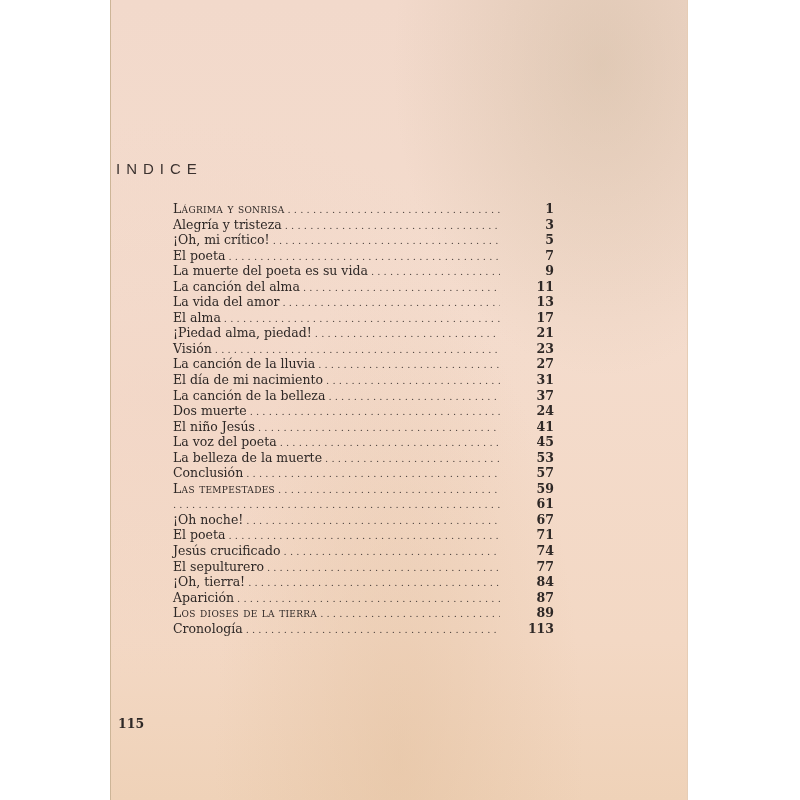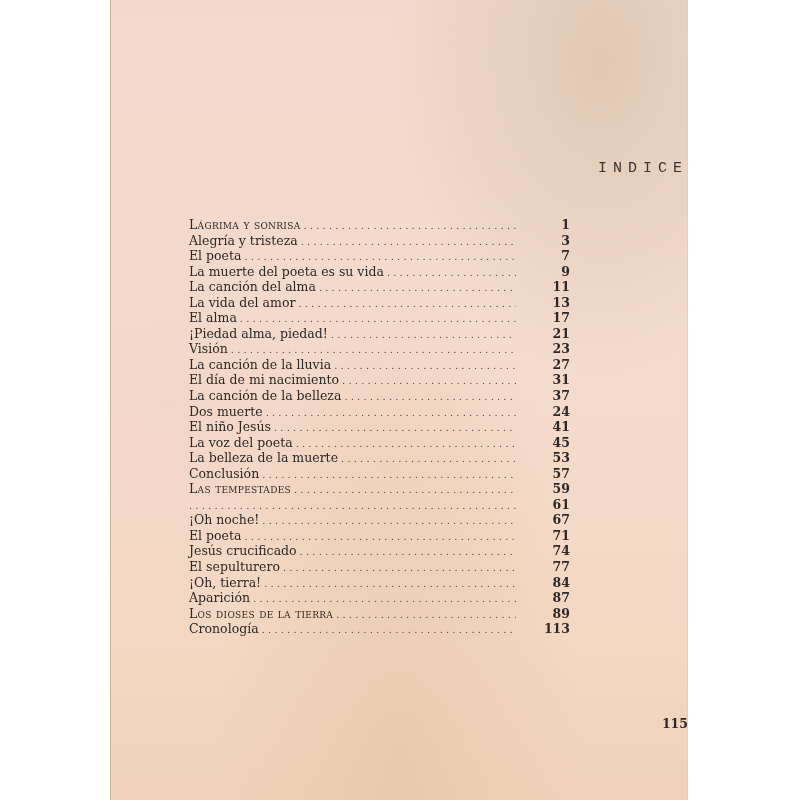--- a/index.html
+++ b/index.html
@@ -21,34 +21,34 @@
         radial-gradient(ellipse at 50% 95%, rgba(225,190,155,0.45) 0%, rgba(225,190,155,0) 45%),
         radial-gradient(ellipse at 10% 50%, rgba(240,210,195,0.4) 0%, rgba(240,210,195,0) 50%),
         linear-gradient(180deg, #f2d9cb 0%, #f4dccd 40%, #f3d8c4 80%, #efd2b8 100%);
       box-shadow: inset 1px 0 0 #cdb597, inset -1px 0 0 #e6cdb5;
     }
     .title {
       position: absolute;
       left: 0;
       width: 100%;
       top: 160px;
-      text-align: right;
-      font-family: Liberation Mono, monospace;
+      text-align: left;
+      font-family: Liberation Sans, sans-serif;
       font-size: 15px;
       letter-spacing: 6px;
       color: #3c3330;
-      padding-left: 14px;
+      padding-left: 6px;
       box-sizing: border-box;
     }
     .toc {
       position: absolute;
       left: 63px;
       top: 201px;
       width: 381px;
-      margin: 16px;
+      margin: 0;
       padding: 0;
       list-style: none;
     }
     .toc-row {
       display: flex;
       align-items: baseline;
       height: 15.55px;
       line-height: 15.55px;
       font-family: "DejaVu Serif", "Liberation Serif", serif;
       font-size: 12.5px;
@@ -77,24 +77,24 @@
       word-spacing: 0;
     }
     .toc-page {
       flex: 0 0 32px;
       text-align: right;
       font-weight: bold;
       color: #2e2826;
     }
     .folio {
       position: absolute;
-      left: 0;
+      left: 8px;
       width: 100%;
       top: 716px;
-      text-align: right;
+      text-align: left;
       font-family: "DejaVu Serif", "Liberation Serif", serif;
       font-size: 12.5px;
       font-weight: bold;
       color: #2e2826;
     }
   </style>
 </head>
 <body>
 
 <div class="page">
@@ -105,20 +105,25 @@
         <span class="toc-title smallcaps">Lágrima y sonrisa</span>
         <span class="toc-dots"></span>
         <span class="toc-page">1</span>
       </li>
     <li class="toc-row">
         <span class="toc-title">Alegría y tristeza</span>
         <span class="toc-dots"></span>
         <span class="toc-page">3</span>
       </li>
     <li class="toc-row">
+        <span class="toc-title">¡Oh, mi crítico!</span>
+        <span class="toc-dots"></span>
+        <span class="toc-page">5</span>
+      </li>
+    <li class="toc-row">
         <span class="toc-title">El poeta</span>
         <span class="toc-dots"></span>
         <span class="toc-page">7</span>
       </li>
     <li class="toc-row">
         <span class="toc-title">La muerte del poeta es su vida</span>
         <span class="toc-dots"></span>
         <span class="toc-page">9</span>
       </li>
     <li class="toc-row">

